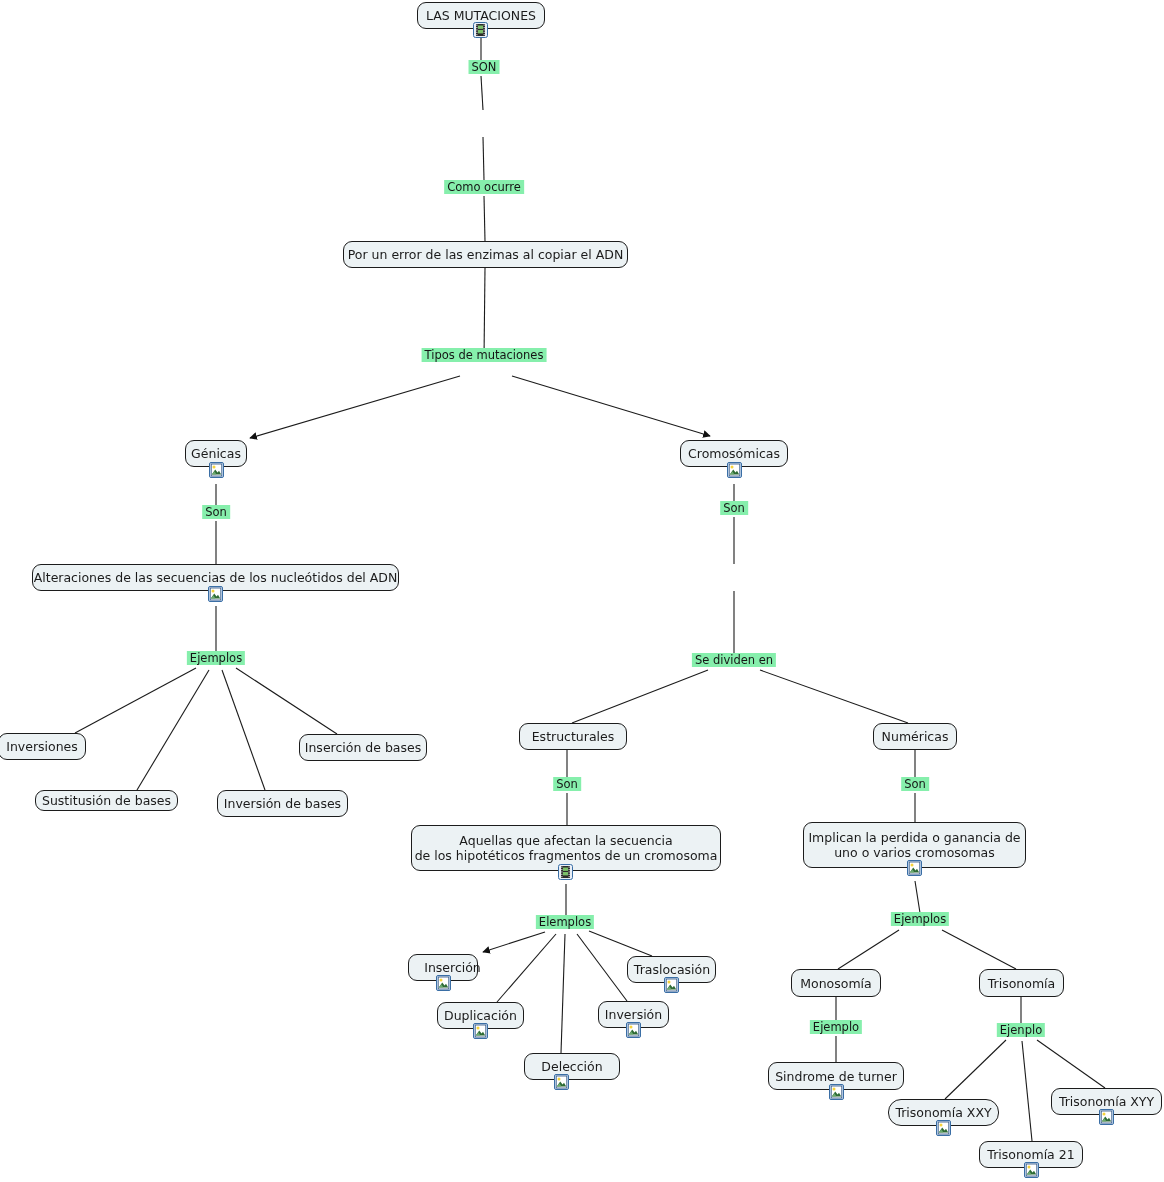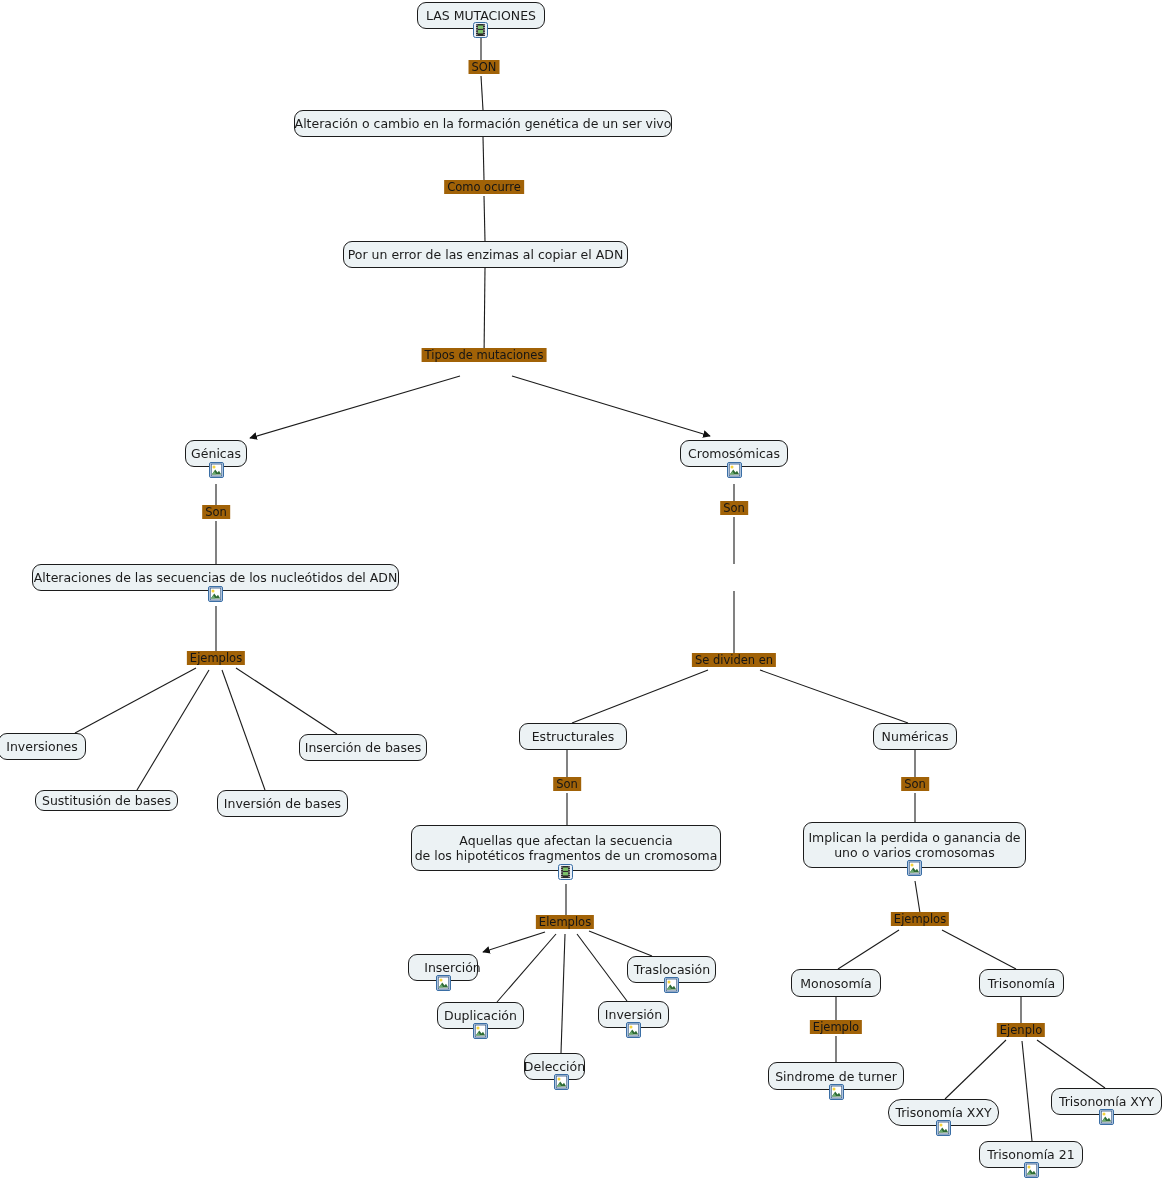--- a/index.html
+++ b/index.html
@@ -39,21 +39,21 @@
     align-items: center;
     justify-content: center;
     padding: 3px 9px;
     white-space: pre;
     z-index: 2;
   }
   .link-label {
     position: absolute;
     font-size: 11.5px;
     color: #151515;
-    background: #a16207;
+    background: #86efac;
     padding: 0 3px;
     white-space: nowrap;
     z-index: 3;
     text-align: center;
   }
   
   .badge {
     position: absolute;
     width: 15px;
     height: 16px;
@@ -128,38 +128,37 @@
       <path d="M 836 1036 L 836 1062"></path>
 
       <path d="M 1021 997 L 1021 1024"></path>
       <path d="M 1006 1040 L 945 1099"></path>
       <path d="M 1022 1041 L 1032 1141"></path>
       <path d="M 1037 1040 L 1105 1088"></path>
     </g>
   </svg>
 
   <div class="node" style="left:417px;top:2px;width:128px;height:27px;">LAS MUTACIONES</div>
-  <div class="node" style="left:294px;top:110px;width:378px;height:27px;">Alteración o cambio en la formación genética de un ser vivo</div>
   <div class="node" style="left:343px;top:241px;width:285px;height:27px;">Por un error de las enzimas al copiar el ADN</div>
   <div class="node" style="left:185px;top:440px;width:62px;height:27px;">Génicas</div>
   <div class="node" style="left:680px;top:440px;width:108px;height:27px;">Cromosómicas</div>
   <div class="node" style="left:32px;top:564px;width:367px;height:27px;">Alteraciones de las secuencias de los nucleótidos del ADN</div>
   <div class="node" style="left:-2px;top:733px;width:88px;height:27px;">Inversiones</div>
   <div class="node" style="left:35px;top:790px;width:143px;height:21px;">Sustitusión de bases</div>
   <div class="node" style="left:217px;top:790px;width:131px;height:27px;">Inversión de bases</div>
   <div class="node" style="left:299px;top:734px;width:128px;height:27px;">Inserción de bases</div>
   <div class="node" style="left:519px;top:723px;width:108px;height:27px;">Estructurales</div>
   <div class="node" style="left:873px;top:723px;width:84px;height:27px;">Numéricas</div>
   <div class="node" style="left:803px;top:822px;width:223px;height:46px;">Implican la perdida o ganancia de
 uno o varios cromosomas</div>
   <div class="node" style="left:411px;top:825px;width:310px;height:46px;">Aquellas que afectan la secuencia
 de los hipotéticos fragmentos de un cromosoma</div>
   <div class="node" style="left:408px;top:954px;width:70px;height:27px;padding-left:28px;">Inserción</div>
   <div class="node" style="left:437px;top:1002px;width:87px;height:27px;">Duplicación</div>
-  <div class="node" style="left:524px;top:1053px;width:61px;height:27px;">Delección</div>
+  <div class="node" style="left:524px;top:1053px;width:96px;height:27px;">Delección</div>
   <div class="node" style="left:598px;top:1001px;width:71px;height:27px;">Inversión</div>
   <div class="node" style="left:627px;top:956px;width:89px;height:27px;padding-left:10px;">Traslocasión</div>
   <div class="node" style="left:791px;top:969px;width:90px;height:28px;">Monosomía</div>
   <div class="node" style="left:979px;top:969px;width:85px;height:28px;">Trisonomía</div>
   <div class="node" style="left:768px;top:1062px;width:136px;height:28px;">Sindrome de turner</div>
   <div class="node" style="left:888px;top:1099px;width:111px;height:27px;border-radius:13px;">Trisonomía XXY</div>
   <div class="node" style="left:979px;top:1141px;width:104px;height:27px;">Trisonomía 21</div>
   <div class="node" style="left:1051px;top:1088px;width:111px;height:27px;">Trisonomía XYY</div>
 
   <div class="badge" style="left:473px;top:22px;">

